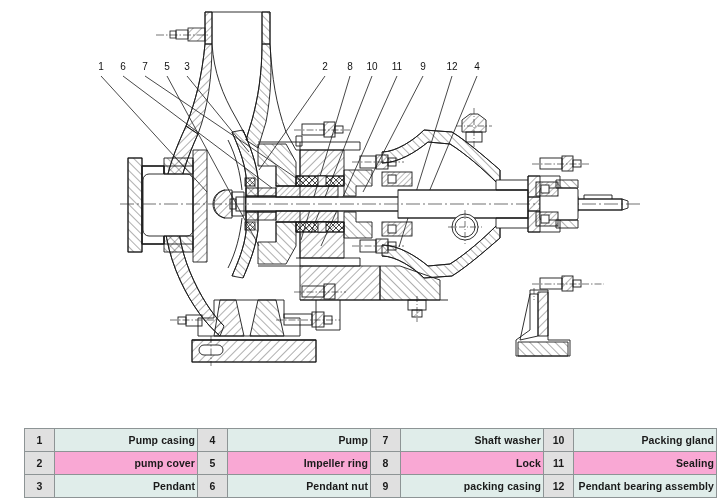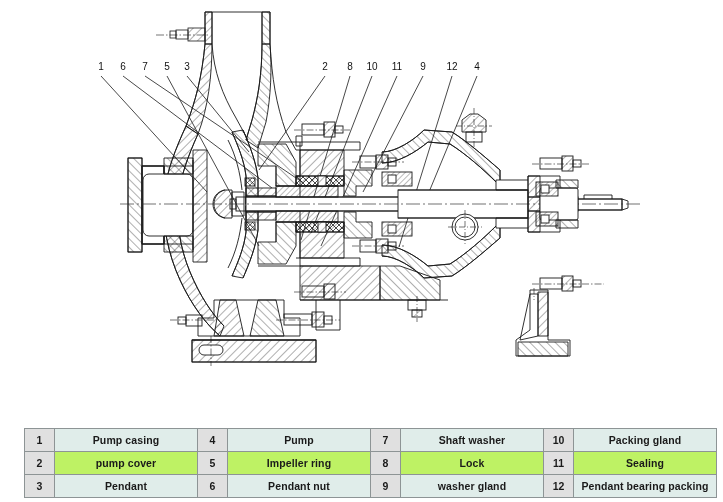--- a/index.html
+++ b/index.html
@@ -50,22 +50,22 @@
     line-height: 12px;
     white-space: nowrap;
     overflow: hidden;
   }
   #parts-legend td.num {
     background: #e0e0e0;
     font-weight: bold;
     width: 30px;
   }
   #parts-legend tr.tint td.label { background: #e0edea; }
-  #parts-legend tr.plain td.label { background: #bef264; }
-  #parts-legend td.label { font-weight: bold; letter-spacing: .1px; }
+  #parts-legend tr.plain td.label { background: #f9a8d4; }
+  #parts-legend td.label { font-weight: bold; letter-spacing: .1px; text-align: right; }
   #parts-legend col.c-num { width: 30px; }
   #parts-legend col.c-lab { width: 143px; }
 
   .callout-num {
     font-size: 10px;
     fill: #111111;
     font-family: "Liberation Sans", sans-serif;
   }
 </style>
 </head>
@@ -439,18 +439,18 @@
         <td class="label">Lock</td>
         <td class="num">11</td>
         <td class="label">Sealing</td>
       </tr>
       <tr class="tint">
         <td class="num">3</td>
         <td class="label">Pendant</td>
         <td class="num">6</td>
         <td class="label">Pendant nut</td>
         <td class="num">9</td>
-        <td class="label">washer gland</td>
+        <td class="label">packing casing</td>
         <td class="num">12</td>
-        <td class="label">Pendant bearing packing</td>
+        <td class="label">Pendant bearing assembly</td>
       </tr>
     </tbody>
 </table>
 
 </body></html>

